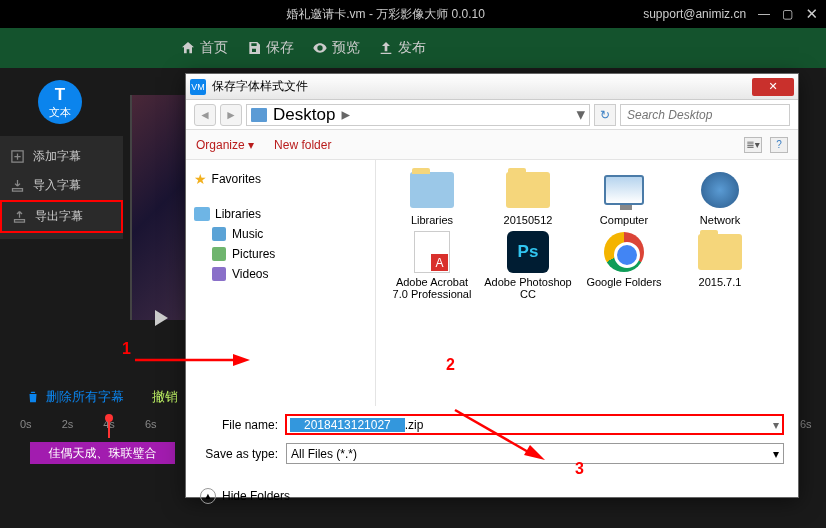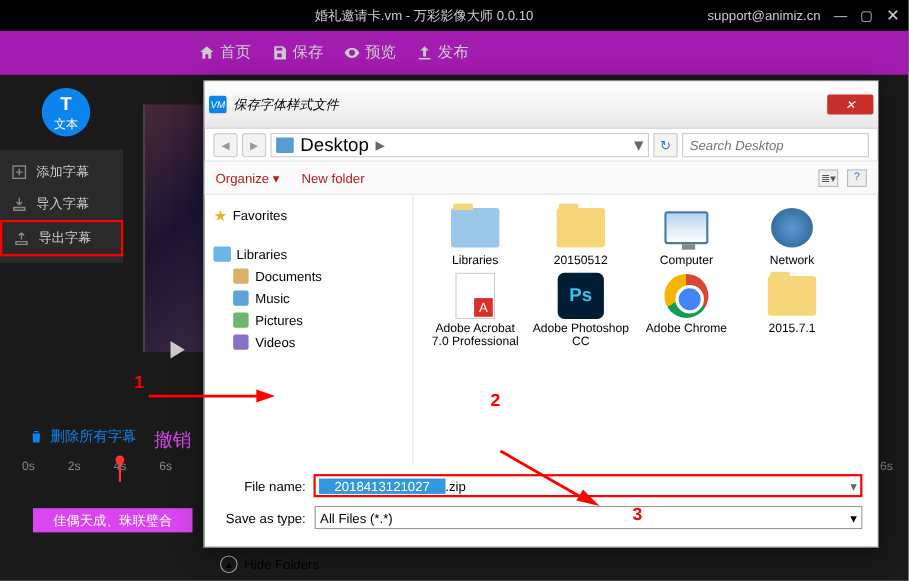--- a/index.html
+++ b/index.html
@@ -5,51 +5,51 @@
 * { margin: 0; padding: 0; box-sizing: border-box; font-family: "Microsoft YaHei", sans-serif; }
 body { width: 826px; height: 528px; background: #1a1a1a; overflow: hidden; position: relative; }
 
 
 .app-titlebar { height: 28px; background: #000; color: #ccc; display: flex; align-items: center; justify-content: space-between; padding: 0 8px; font-size: 12px; }
 .app-title { flex: 1; text-align: center; }
 .app-controls { display: flex; gap: 12px; align-items: center; }
 .app-controls span { cursor: pointer; }
 
 
-.app-toolbar { height: 40px; background: #a21caf; display: flex; align-items: center; gap: 18px; padding-left: 180px; color: #ccc; font-size: 14px; }
+.app-toolbar { height: 40px; background: #14532d; display: flex; align-items: center; gap: 18px; padding-left: 180px; color: #ccc; font-size: 14px; }
 .tb-item { display: flex; align-items: center; gap: 4px; cursor: pointer; }
 .tb-icon { width: 16px; height: 16px; fill: #ccc; }
 
 
 .left-panel { position: absolute; left: 0; top: 68px; width: 120px; }
 .circle-btn { width: 44px; height: 44px; border-radius: 50%; background: #0b84ed; display: flex; flex-direction: column; align-items: center; justify-content: center; margin: 12px auto; color: #fff; font-size: 11px; cursor: pointer; }
 .circle-btn .ci { font-size: 17px; font-weight: bold; }
 
-.subtitle-menu { background: #2a2a2a; width: 112px; padding: 6px 0; margin-top: 10px; }
+.subtitle-menu { background: #2a2a2a; width: 123px; padding: 6px 0; margin-top: 10px; }
 .sm-item { display: flex; align-items: center; gap: 8px; padding: 6px 10px; color: #ccc; font-size: 12px; cursor: pointer; }
 .sm-item.hl { border: 2px solid #ff0000; }
 .sm-icon { width: 15px; height: 15px; fill: #888; }
 
 .red-1 { position: absolute; left: 122px; top: 340px; color: #ff0000; font-size: 16px; font-weight: bold; }
 
 .del-all { position: absolute; left: 26px; top: 388px; color: #0b84ed; font-size: 13px; display: flex; align-items: center; gap: 6px; }
-.undo { position: absolute; left: 140px; top: 388px; color: #d946ef; font-size: 17px; }
+.undo { position: absolute; left: 152px; top: 388px; color: #bef264; font-size: 13px; }
 
 .timeline { position: absolute; left: 20px; top: 418px; color: #888; font-size: 11px; display: flex; gap: 30px; }
 .tl-marker { position: absolute; left: 108px; top: 418px; width: 2px; height: 20px; background: #ff3333; }
 .tl-marker::before { content: ''; position: absolute; top: -4px; left: -3px; width: 8px; height: 8px; background: #ff3333; border-radius: 50%; }
 
-.clip-bar { position: absolute; left: 30px; top: 462px; width: 145px; height: 22px; background: #d946ef; color: #fff; font-size: 12px; display: flex; align-items: center; justify-content: center; }
+.clip-bar { position: absolute; left: 30px; top: 442px; width: 145px; height: 22px; background: #a21caf; color: #fff; font-size: 12px; display: flex; align-items: center; justify-content: center; }
 
 .bg-preview { position: absolute; left: 130px; top: 95px; width: 55px; height: 225px; background: linear-gradient(135deg, #4a2838, #1a1432, #3a2842); border-left: 2px solid #444; }
 .play-btn { position: absolute; left: 155px; top: 310px; width: 0; height: 0; border-left: 13px solid #ccc; border-top: 8px solid transparent; border-bottom: 8px solid transparent; cursor: pointer; }
 
 
 .dialog { position: absolute; left: 185px; top: 73px; width: 614px; height: 425px; background: #fff; border: 1px solid #666; box-shadow: 0 4px 20px rgba(0,0,0,0.5); }
-.dlg-title { height: 43px; background: linear-gradient(#fff, #e8e8e8); display: flex; align-items: center; padding: 0 4px; font-size: 12px; border-bottom: 1px solid #ccc; font-style: italic; }
+.dlg-title { height: 26px; background: linear-gradient(#fff, #e8e8e8); display: flex; align-items: center; padding: 0 4px; font-size: 12px; border-bottom: 1px solid #ccc; }
 .dlg-title .vm { width: 16px; height: 16px; background: #0b84ed; color: #fff; font-size: 9px; display: flex; align-items: center; justify-content: center; margin-right: 6px; border-radius: 2px; }
 .dlg-close { margin-left: auto; width: 42px; height: 18px; background: #c9302c; color: #fff; display: flex; align-items: center; justify-content: center; font-size: 11px; cursor: pointer; border-radius: 2px; }
 
 .dlg-nav { height: 30px; display: flex; align-items: center; padding: 4px 8px; gap: 4px; border-bottom: 1px solid #ddd; }
 .nav-arrow { width: 22px; height: 22px; border: 1px solid #ccc; border-radius: 3px; background: #f4f4f4; display: flex; align-items: center; justify-content: center; font-size: 12px; color: #999; cursor: pointer; }
 .nav-path { flex: 1; height: 22px; border: 1px solid #ccc; display: flex; align-items: center; padding: 0 4px; font-size: 17px; background: #fff; }
 .nav-path .desk-ico { width: 16px; height: 14px; background: #5b9bd5; margin-right: 6px; border-radius: 1px; }
 .nav-refresh { width: 22px; height: 22px; border: 1px solid #ccc; background: #f4f4f4; display: flex; align-items: center; justify-content: center; color: #3a7fc4; font-size: 12px; cursor: pointer; }
 .nav-search { width: 170px; height: 22px; border: 1px solid #ccc; padding: 0 6px; font-size: 12px; font-style: italic; color: #888; }
 
@@ -235,24 +235,20 @@
             <span class="star">★</span>
             <span>Favorites</span>
           </div>
       </div>
       <div class="tree-sec">
         <div class="tree-hdr">
             <span class="lib-ico"></span>
             <span>Libraries</span>
           </div>
         <div class="tree-item">
-            <span class="doc-ico"></span>
-            <span>Documents</span>
-          </div>
-        <div class="tree-item">
             <span class="mus-ico"></span>
             <span>Music</span>
           </div>
         <div class="tree-item">
             <span class="pic-ico"></span>
             <span>Pictures</span>
           </div>
         <div class="tree-item">
             <span class="vid-ico"></span>
             <span>Videos</span>
@@ -293,21 +289,21 @@
       <div class="file-item">
           <div class="file-ico">
             <div class="ps-ico">Ps</div>
           </div>
           <div>Adobe Photoshop CC</div>
         </div>
       <div class="file-item">
           <div class="file-ico">
             <div class="chrome-ico"></div>
           </div>
-          <div>Adobe Chrome</div>
+          <div>Google Folders</div>
         </div>
       <div class="file-item">
           <div class="file-ico">
             <div class="folder"></div>
           </div>
           <div>2015.7.1</div>
         </div>
     </div>
   </div>
   <div class="dlg-bottom">

